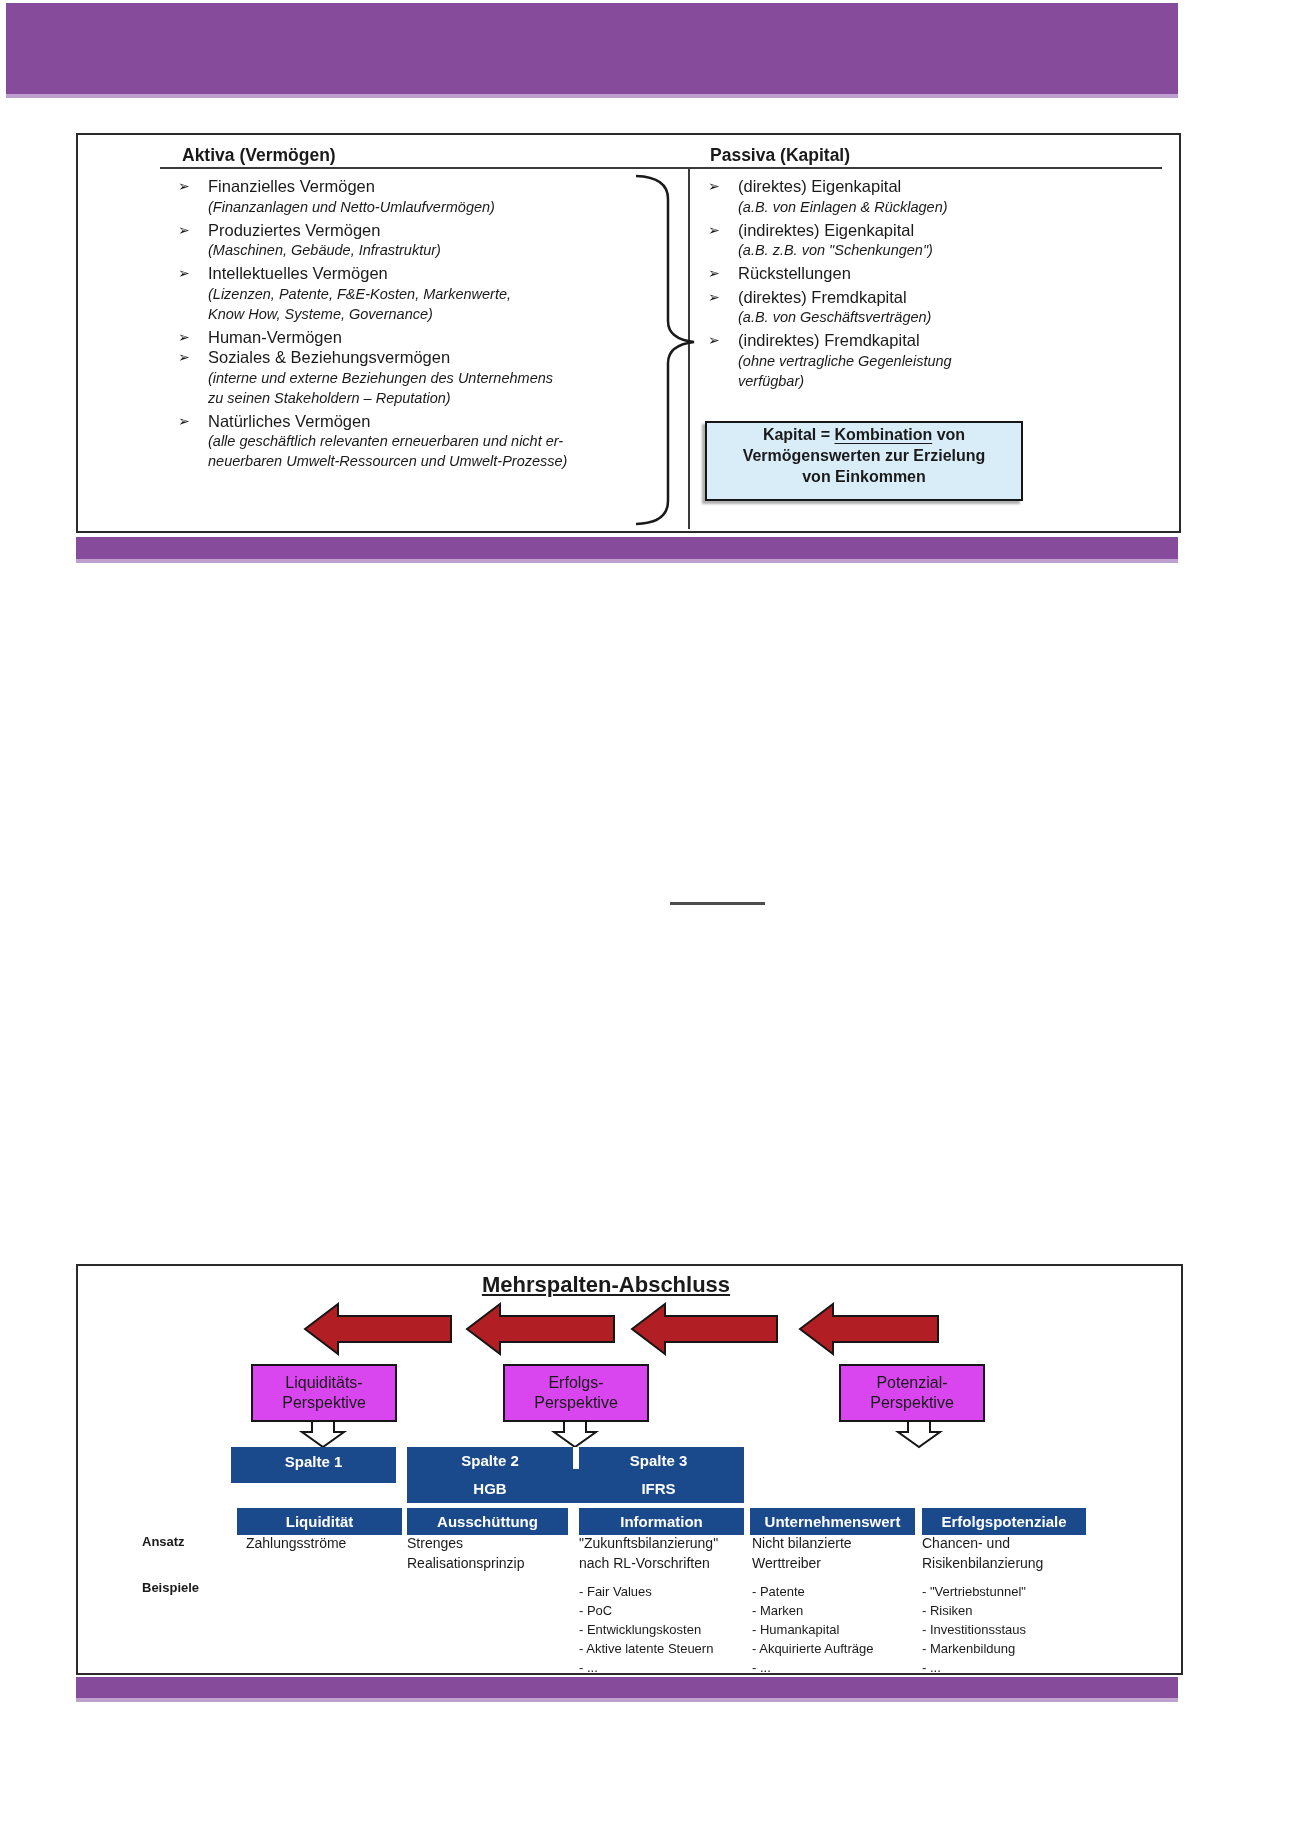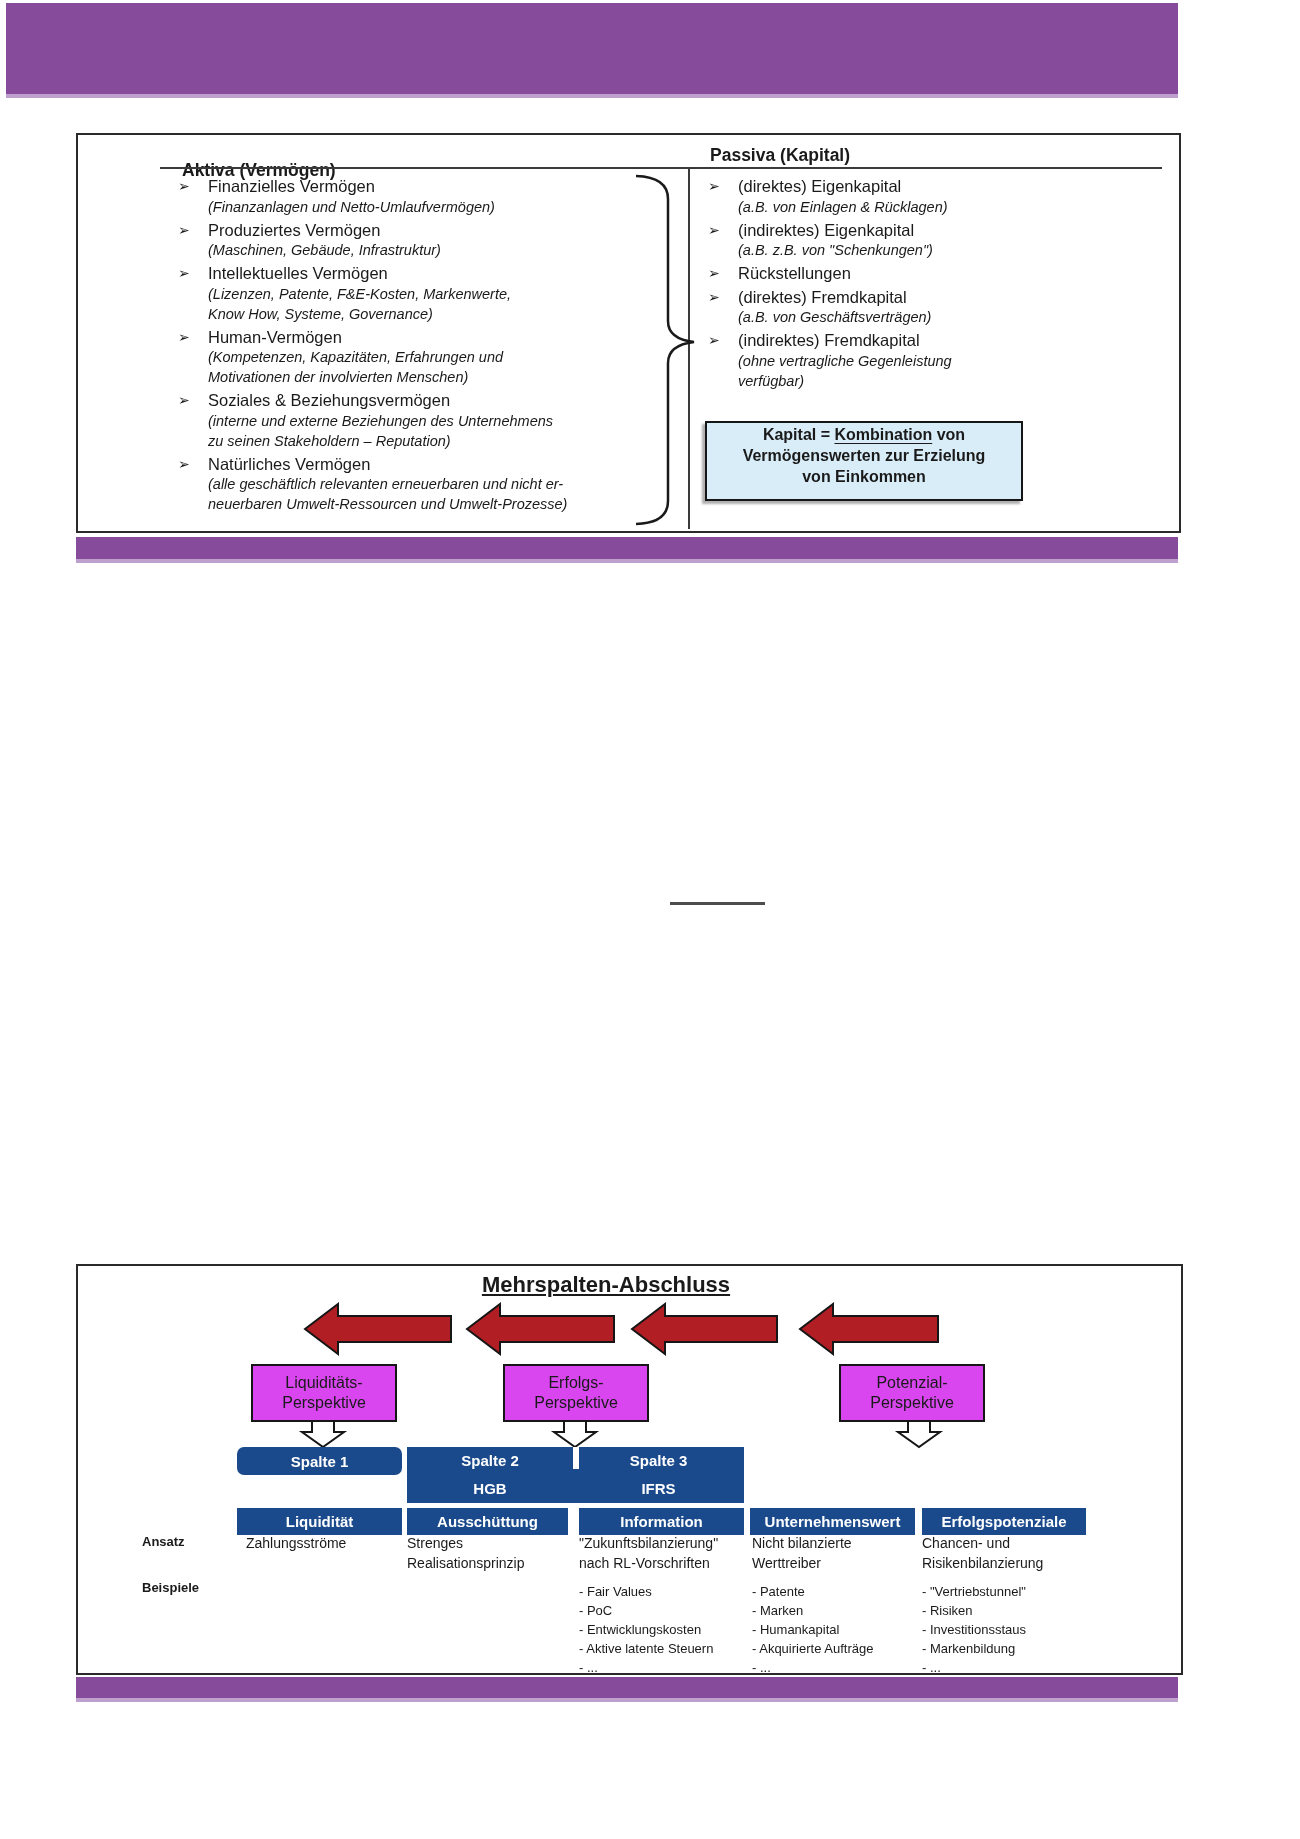--- a/index.html
+++ b/index.html
@@ -10,21 +10,21 @@
   #top-bar   { left:6px;  top:3px;    width:1172px; height:95px; }
   #mid-bar   { left:76px; top:537px;  width:1102px; height:26px; }
   #bot-bar   { left:76px; top:1677px; width:1102px; height:25px; }
 
   .panel { position:absolute; background:#fff; border:2px solid #2a2a2a; }
   #balance-panel    { left:76px; top:133px;  width:1105px; height:400px; }
   #mehrspalten-panel{ left:76px; top:1264px; width:1107px; height:411px; }
 
   
   .col-header { position:absolute; font-size:17.5px; font-weight:bold; }
-  #aktiva-header  { left:104px; top:25px; }
+  #aktiva-header  { left:104px; top:10px; }
   #passiva-header { left:632px; top:10px; }
   #header-rule  { position:absolute; left:82px; top:32px; width:1002px; height:0; border-top:2px solid #3a3a3a; }
   #col-divider  { position:absolute; left:610px; top:32px; width:0; height:362px; border-left:2px solid #3a3a3a; }
 
   .bal-list { position:absolute; top:41px; }
   #aktiva-list  { left:100px; width:478px; }
   #passiva-list { left:630px; width:320px; }
   .bal-item { display:flex; }
   .bal-bullet { width:30px; flex:0 0 30px; font-size:14px; line-height:20.5px; }
   .bal-body { flex:1; }
@@ -49,21 +49,21 @@
   .svg-abs { position:absolute; left:0; }
   #red-arrows { top:36px; }
   #down-arrows { top:154px; }
 
   .persp-box { position:absolute; top:98px; width:146px; height:58px; background:#d946ef;
     border:2px solid #161616; text-align:center; font-size:16px; line-height:20px; padding-top:7px; }
   #persp-liq { left:173px; } #persp-erf { left:425px; } #persp-pot { left:761px; }
 
   .blue { background:#1b4a8c; color:#fff; font-weight:bold; text-align:center; }
   .hdr1 { position:absolute; top:181px; }
-  #spalte1-box { left:159px; width:165px; height:28px; line-height:29px; font-size:15px;border-radius:7px; }
+  #spalte1-box { left:153px; width:165px; height:36px; line-height:29px; font-size:15px; }
   #spalte23-box { left:329px; width:337px; height:56px; }
   #spalte4-box  { left:672px; width:336px; height:56px; }
   .hdr-row { display:flex; height:28px; line-height:28px; font-size:15px; position:relative; }
   .hdr-cell-l { width:166px; } .hdr-cell-r { flex:1; }
   #tick23 { position:absolute; left:166px; top:0; width:6px; height:22px; background:#fff; }
   #spalte4-label { height:28px; line-height:28px; font-size:15px; }
   #ab-row { display:flex; height:28px; line-height:26px; font-size:15px; }
   #cell-a { width:166px; } #ab-div { width:6px; background:#fff; height:28px; } #cell-b { flex:1; }
 
   .hdr2 { position:absolute; top:242px; height:27px; line-height:27px; font-size:15px; }
@@ -111,22 +111,21 @@
         <span class="bal-bullet">➢</span>
         <span class="bal-body"><span class="bal-title">Produziertes Vermögen</span><div class="bal-desc">(Maschinen, Gebäude, Infrastruktur)</div></span>
       </div>
       <div class="bal-item">
         <span class="bal-bullet">➢</span>
         <span class="bal-body"><span class="bal-title">Intellektuelles Vermögen</span><div class="bal-desc">(Lizenzen, Patente, F&amp;E-Kosten, Markenwerte,
 Know How, Systeme, Governance)</div></span>
       </div>
       <div class="bal-item">
         <span class="bal-bullet">➢</span>
-        <span class="bal-body"><span class="bal-title">Human-Vermögen</span><div class="bal-desc">(Kompetenzen, Kapazitäten, Erfahrungen und
-Motivationen der involvierten Menschen)</div></span>
+        <span class="bal-body"><span class="bal-title">Human-Vermögen</span></span>
       </div>
       <div class="bal-item">
         <span class="bal-bullet">➢</span>
         <span class="bal-body"><span class="bal-title">Soziales &amp; Beziehungsvermögen</span><div class="bal-desc">(interne und externe Beziehungen des Unternehmens
 zu seinen Stakeholdern – Reputation)</div></span>
       </div>
       <div class="bal-item">
         <span class="bal-bullet">➢</span>
         <span class="bal-body"><span class="bal-title">Natürliches Vermögen</span><div class="bal-desc">(alle geschäftlich relevanten erneuerbaren und nicht er-
 neuerbaren Umwelt-Ressourcen und Umwelt-Prozesse)</div></span>

